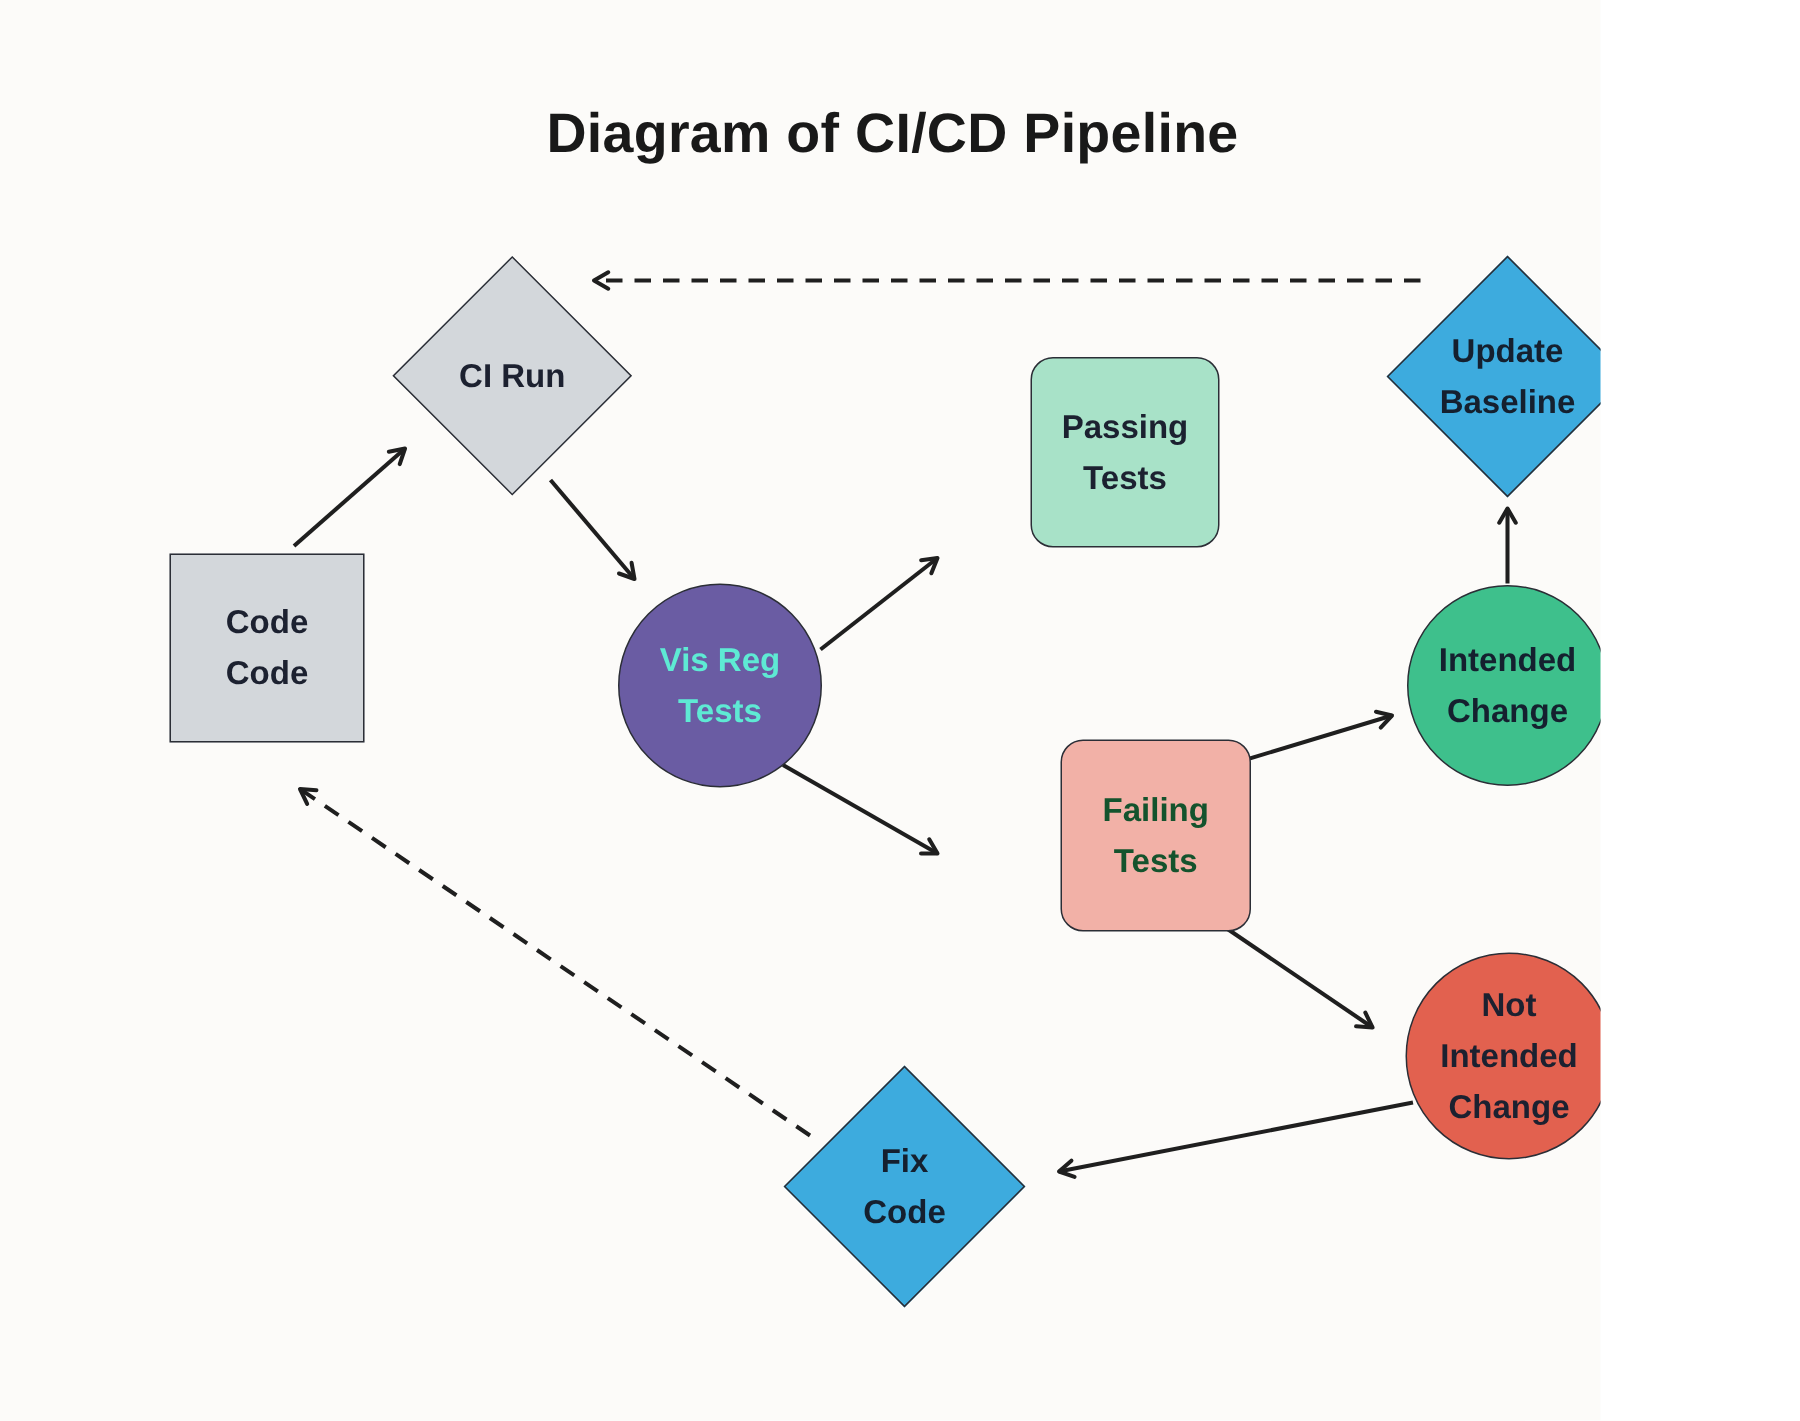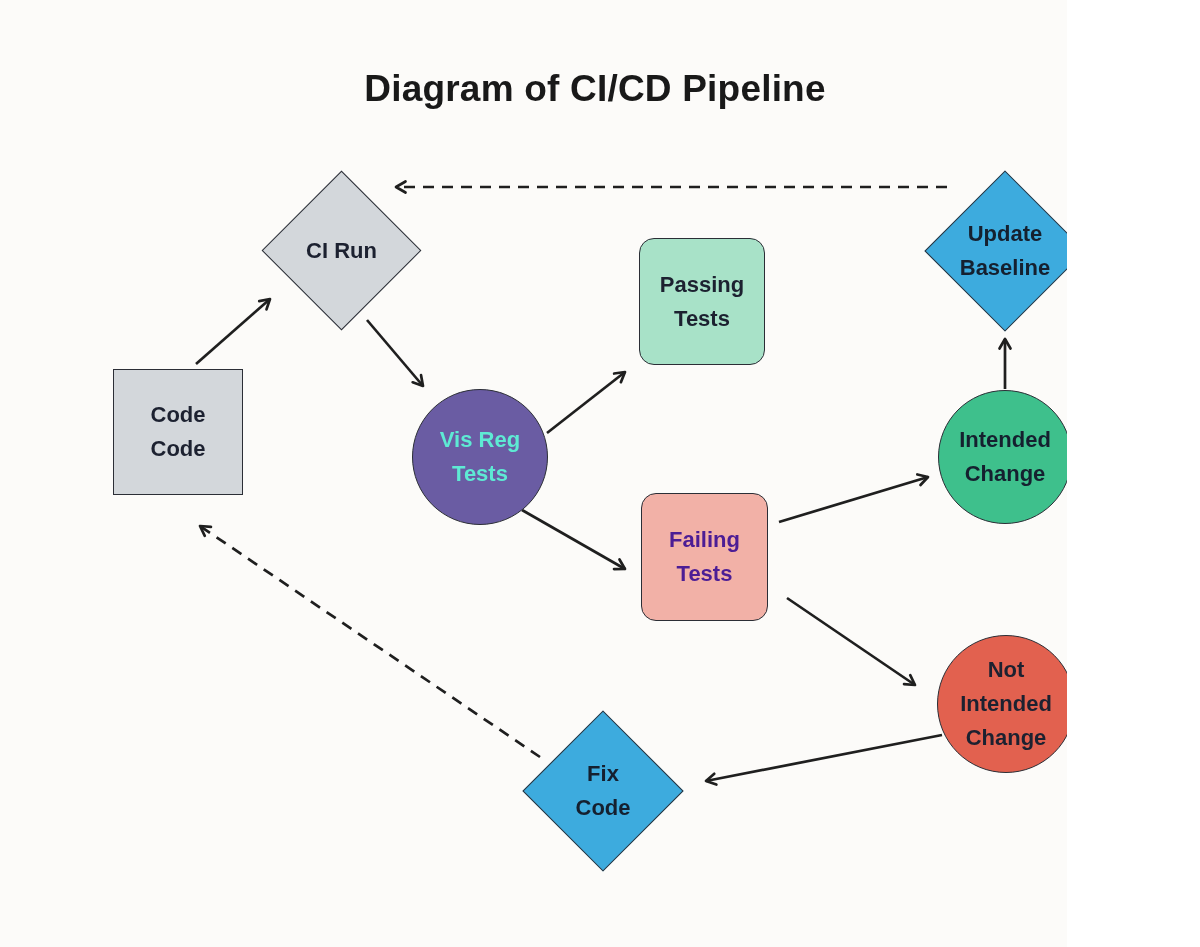--- a/index.html
+++ b/index.html
@@ -25,21 +25,21 @@
     border:1.6px solid #2b2e36;
     display:block;
   }
   .node .label{
     position:absolute;left:0;top:0;width:100%;height:100%;
     display:flex;flex-direction:column;justify-content:center;align-items:center;
     font-size:22px;font-weight:700;line-height:34px;
     text-align:center;white-space:nowrap;
   }
   .node.circle{border-radius:50%;}
-  .node.rounded{border-radius:15px;}
+  .node.rounded{border-radius:15px;margin-left:48px;}
   .node.diamond{transform:rotate(45deg);}
   .node.diamond .label{transform:rotate(-45deg);}
 </style>
 </head>
 <body>
 
 <div class="canvas" style="background: rgb(252, 251, 249);">
 
   <div class="page-title">Diagram of CI/CD Pipeline</div>
 
@@ -81,21 +81,21 @@
     </div>
   </div>
 
   <div class="node rounded" style="left: 639px; top: 238px; width: 126px; height: 127px; background: rgb(168, 226, 200); color: rgb(28, 33, 48); border-color: rgb(43, 46, 54);">
     <div class="label">
       <span>Passing</span>
       <span>Tests</span>
     </div>
   </div>
 
-  <div class="node rounded" style="left: 641px; top: 493px; width: 127px; height: 128px; background: rgb(242, 177, 167); color: #4c1d95; border-color: rgb(43, 46, 54);">
+  <div class="node rounded" style="left: 659px; top: 493px; width: 127px; height: 128px; background: rgb(242, 177, 167); color: #14532d; border-color: rgb(43, 46, 54);">
     <div class="label">
       <span>Failing</span>
       <span>Tests</span>
     </div>
   </div>
 
   <div class="node diamond" style="left: 948px; top: 194px; width: 114px; height: 114px; background: rgb(61, 171, 222); color: rgb(21, 32, 47); border-color: rgb(43, 46, 54);">
     <div class="label">
       <span>Update</span>
       <span>Baseline</span>

